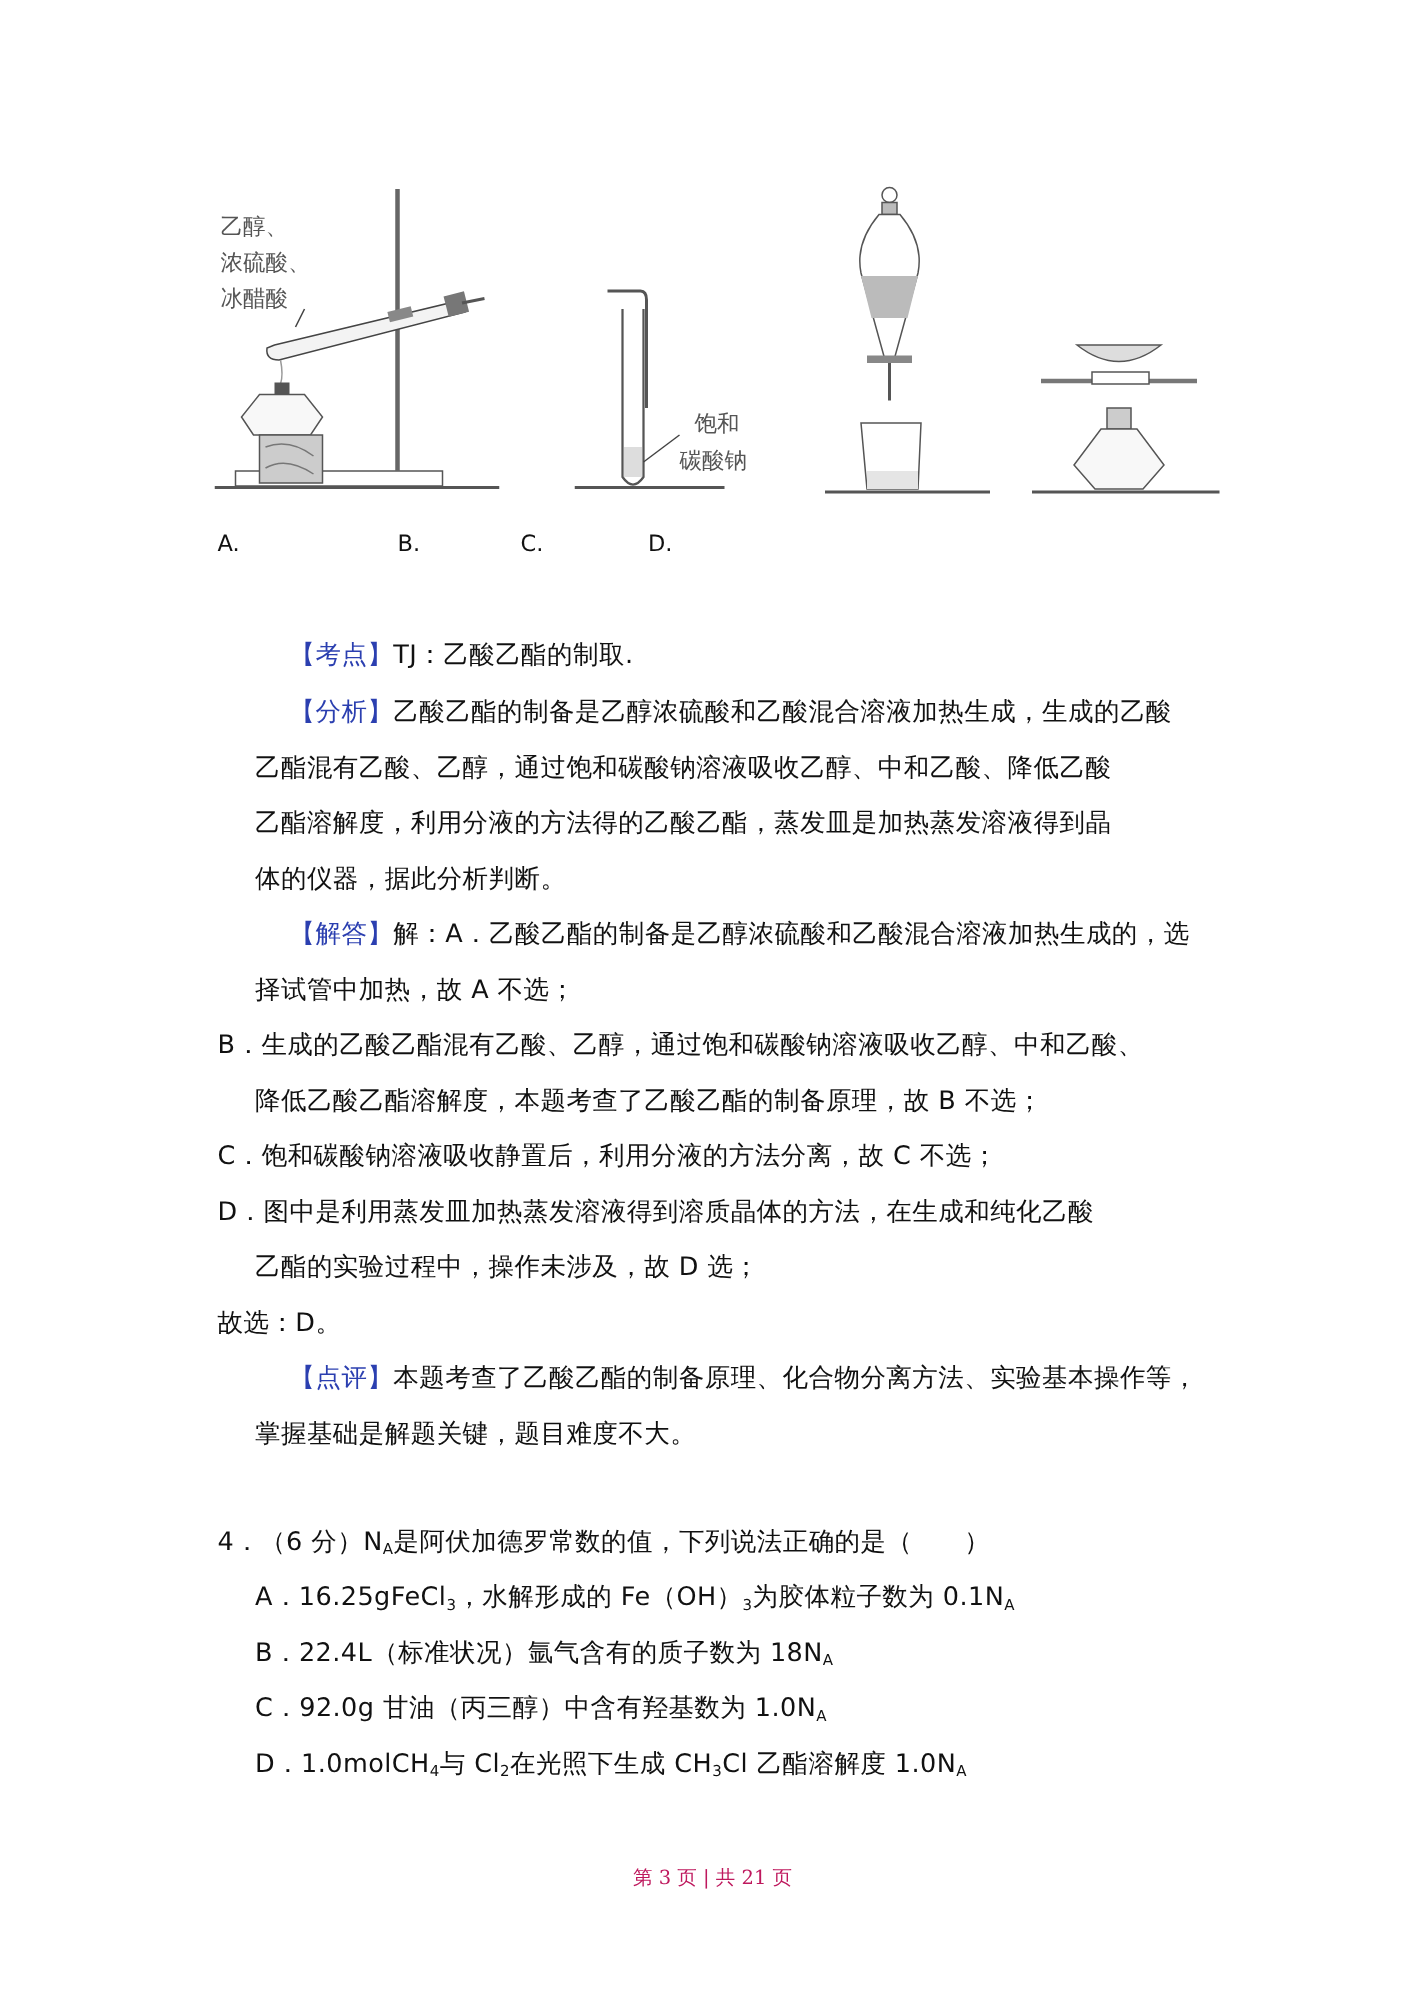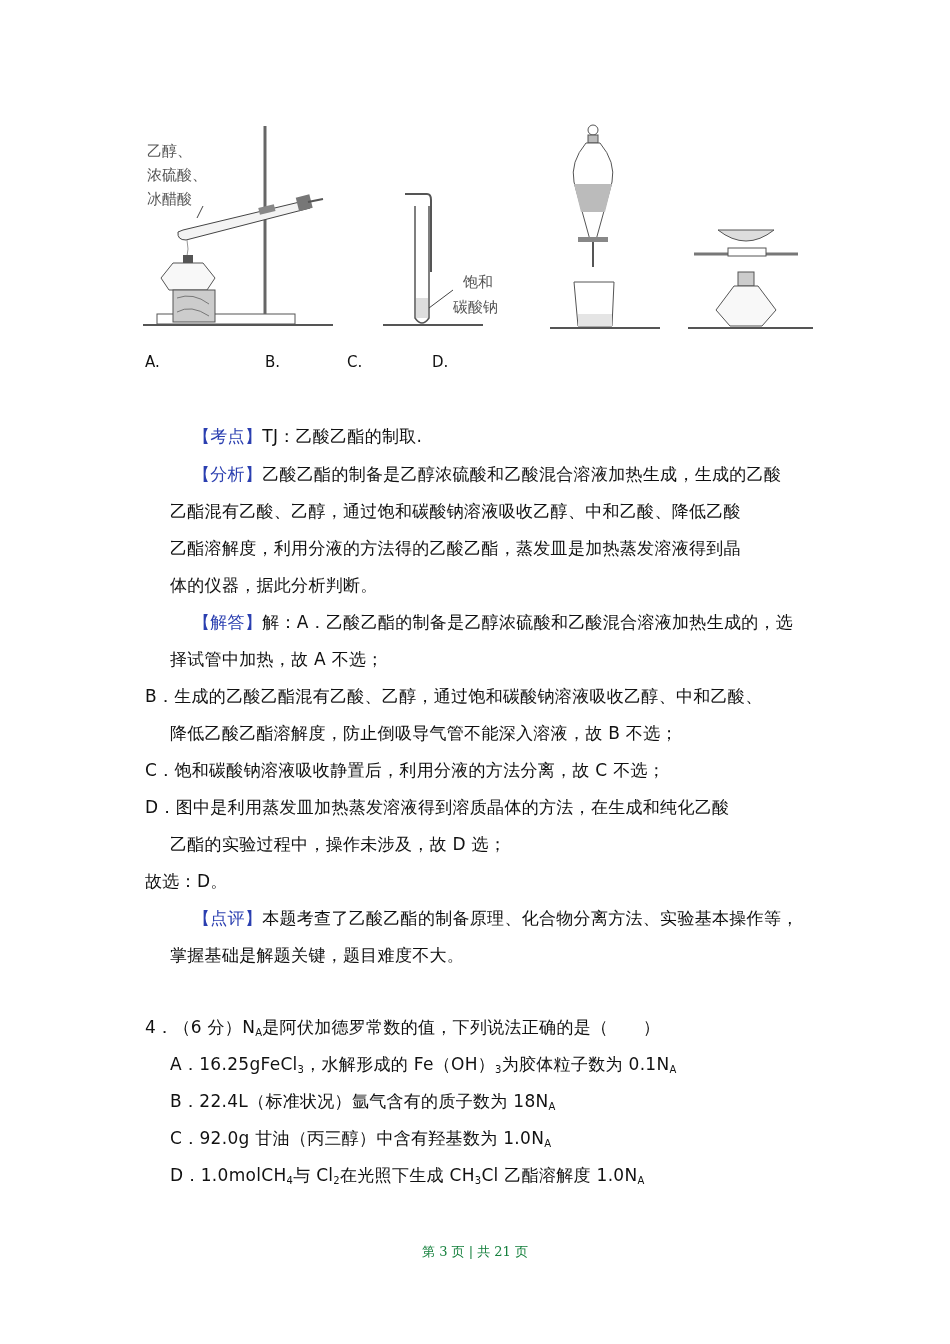--- a/index.html
+++ b/index.html
@@ -6,21 +6,21 @@
   body { width:950px; height:1344px; position:relative; overflow:hidden;
          font-family:"DejaVu Sans", "Liberation Sans", sans-serif; color:#111; }
   .page { position:absolute; left:0; top:0; width:950px; height:1344px;padding-left:32px; }
   .figs { position:absolute; left:143px; top:122px; width:700px; height:210px; }
   .fig { position:absolute; }
   .opt-labels { position:absolute; top:353px; left:0; width:950px; font-size:15px; }
   .opt-labels span { position:absolute; }
   .line { position:absolute; font-size:17px; white-space:nowrap; letter-spacing:0.3px; }
   .tag { color:#2b3fb0;margin-left:48px; }
   .sub { font-size:10px; vertical-align:-3px; }
-  .footer { position:absolute; top:1243px; left:0; width:950px; text-align:center; font-size:13px; color:#15803d; font-family:"DejaVu Serif", serif; }
+  .footer { position:absolute; top:1243px; left:0; width:950px; text-align:center; font-size:13px; color:#be185d; font-family:"DejaVu Serif", serif; }
   svg text { font-family:"DejaVu Serif", serif; }
 </style>
 </head>
 <body>
 
 <div class="page">
 
   <div class="figs">
 
     <svg class="fig" style="left:0;top:0" width="190" height="210" viewBox="0 0 190 210">
@@ -93,21 +93,21 @@
     <span class="tag">【分析】</span><span>乙酸乙酯的制备是乙醇浓硫酸和乙酸混合溶液加热生成，生成的乙酸</span>
   </div>
   <div class="line" style="left:170px;top:537px">乙酯溶解度，利用分液的方法得的乙酸乙酯，蒸发皿是加热蒸发溶液得到晶</div>
   <div class="line" style="left:170px;top:574px">体的仪器，据此分析判断。</div>
 
   <div class="line" style="left:145px;top:611px">
     <span class="tag">【解答】</span><span>解：A．乙酸乙酯的制备是乙醇浓硫酸和乙酸混合溶液加热生成的，选</span>
   </div>
   <div class="line" style="left:170px;top:648px">择试管中加热，故 A 不选；</div>
   <div class="line" style="left:145px;top:685px">B．生成的乙酸乙酯混有乙酸、乙醇，通过饱和碳酸钠溶液吸收乙醇、中和乙酸、</div>
-  <div class="line" style="left:170px;top:722px">降低乙酸乙酯溶解度，防止倒吸导气管不能深入溶液，故 B 不选；</div>
+  <div class="line" style="left:170px;top:722px">降低乙酸乙酯溶解度，本题考查了乙酸乙酯的制备原理，故 B 不选；</div>
   <div class="line" style="left:145px;top:796px">D．图中是利用蒸发皿加热蒸发溶液得到溶质晶体的方法，在生成和纯化乙酸</div>
   <div class="line" style="left:145px;top:759px">C．饱和碳酸钠溶液吸收静置后，利用分液的方法分离，故 C 不选；</div>
   <div class="line" style="left:170px;top:833px">乙酯的实验过程中，操作未涉及，故 D 选；</div>
   <div class="line" style="left:145px;top:870px">故选：D。</div>
 
   <div class="line" style="left:145px;top:907px">
     <span class="tag">【点评】</span><span>本题考查了乙酸乙酯的制备原理、化合物分离方法、实验基本操作等，</span>
   </div>
   <div class="line" style="left:170px;top:944px">掌握基础是解题关键，题目难度不大。</div>
 

